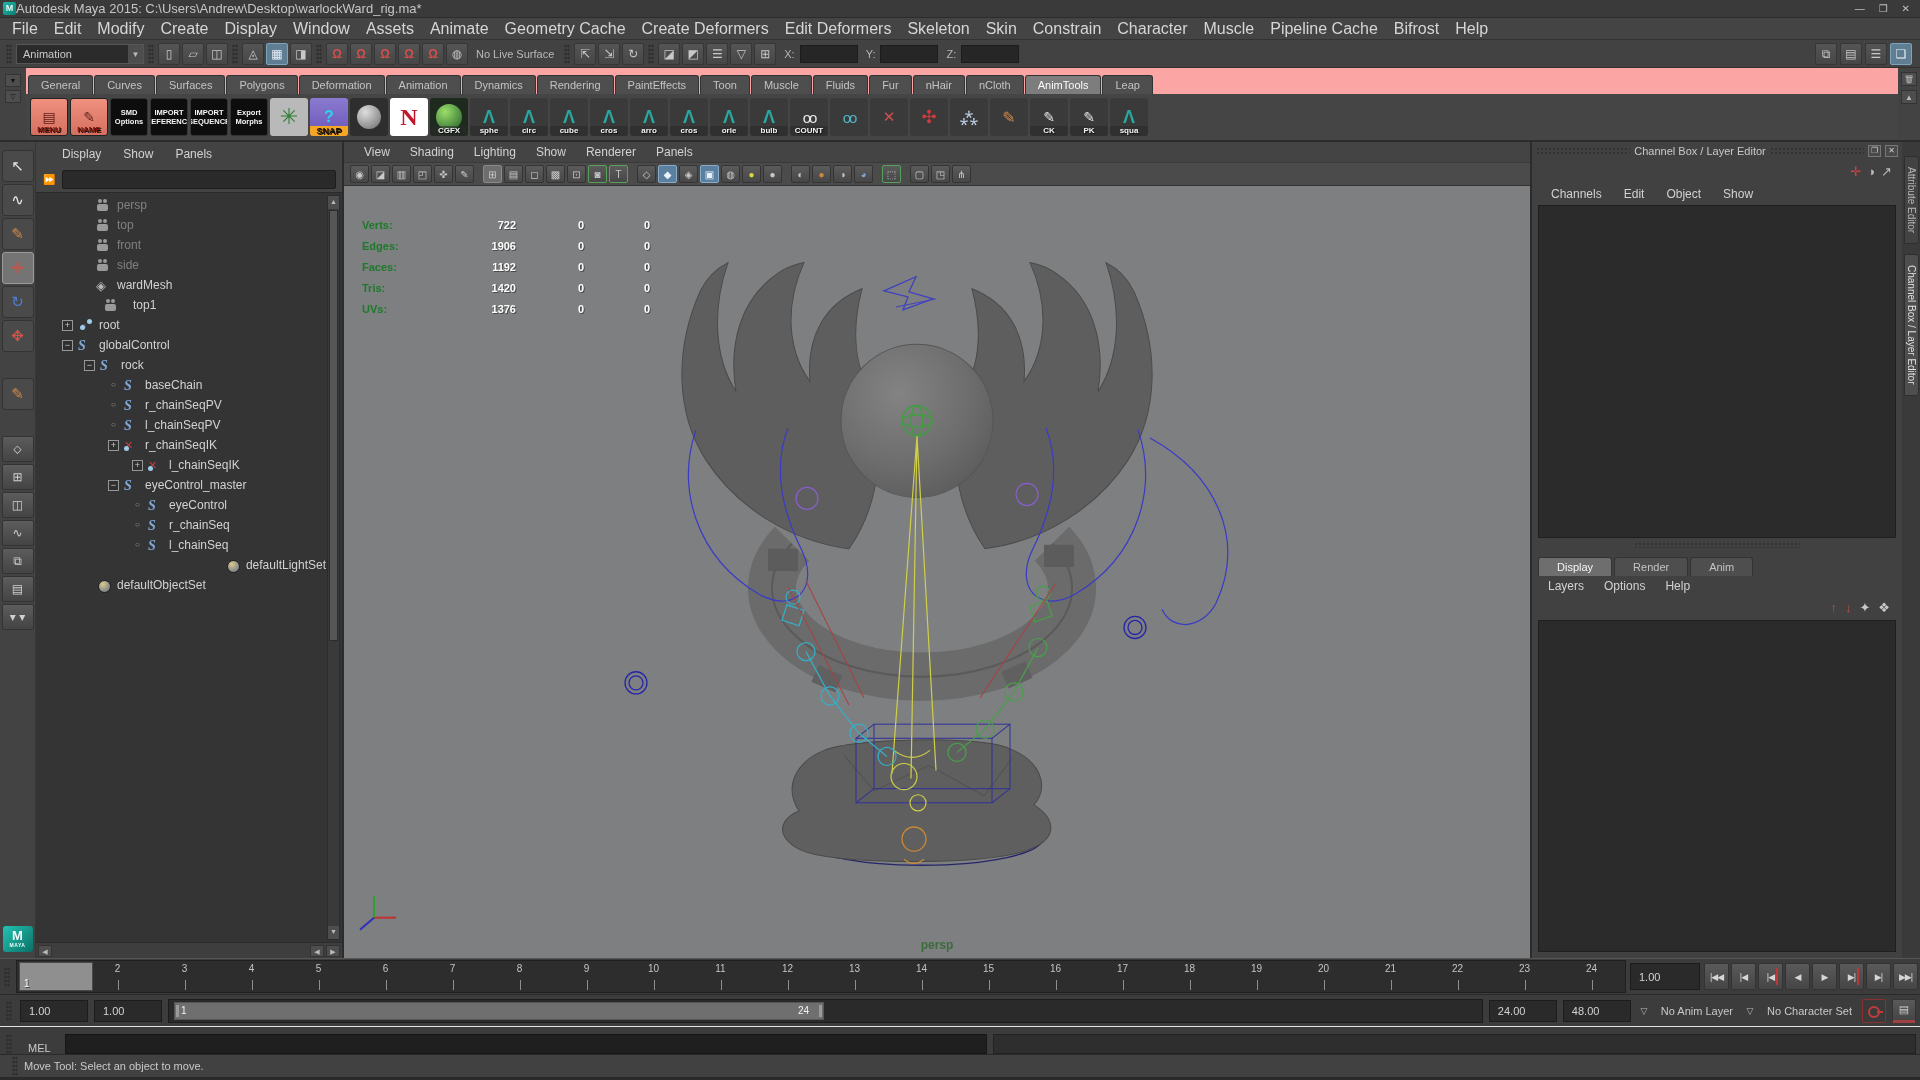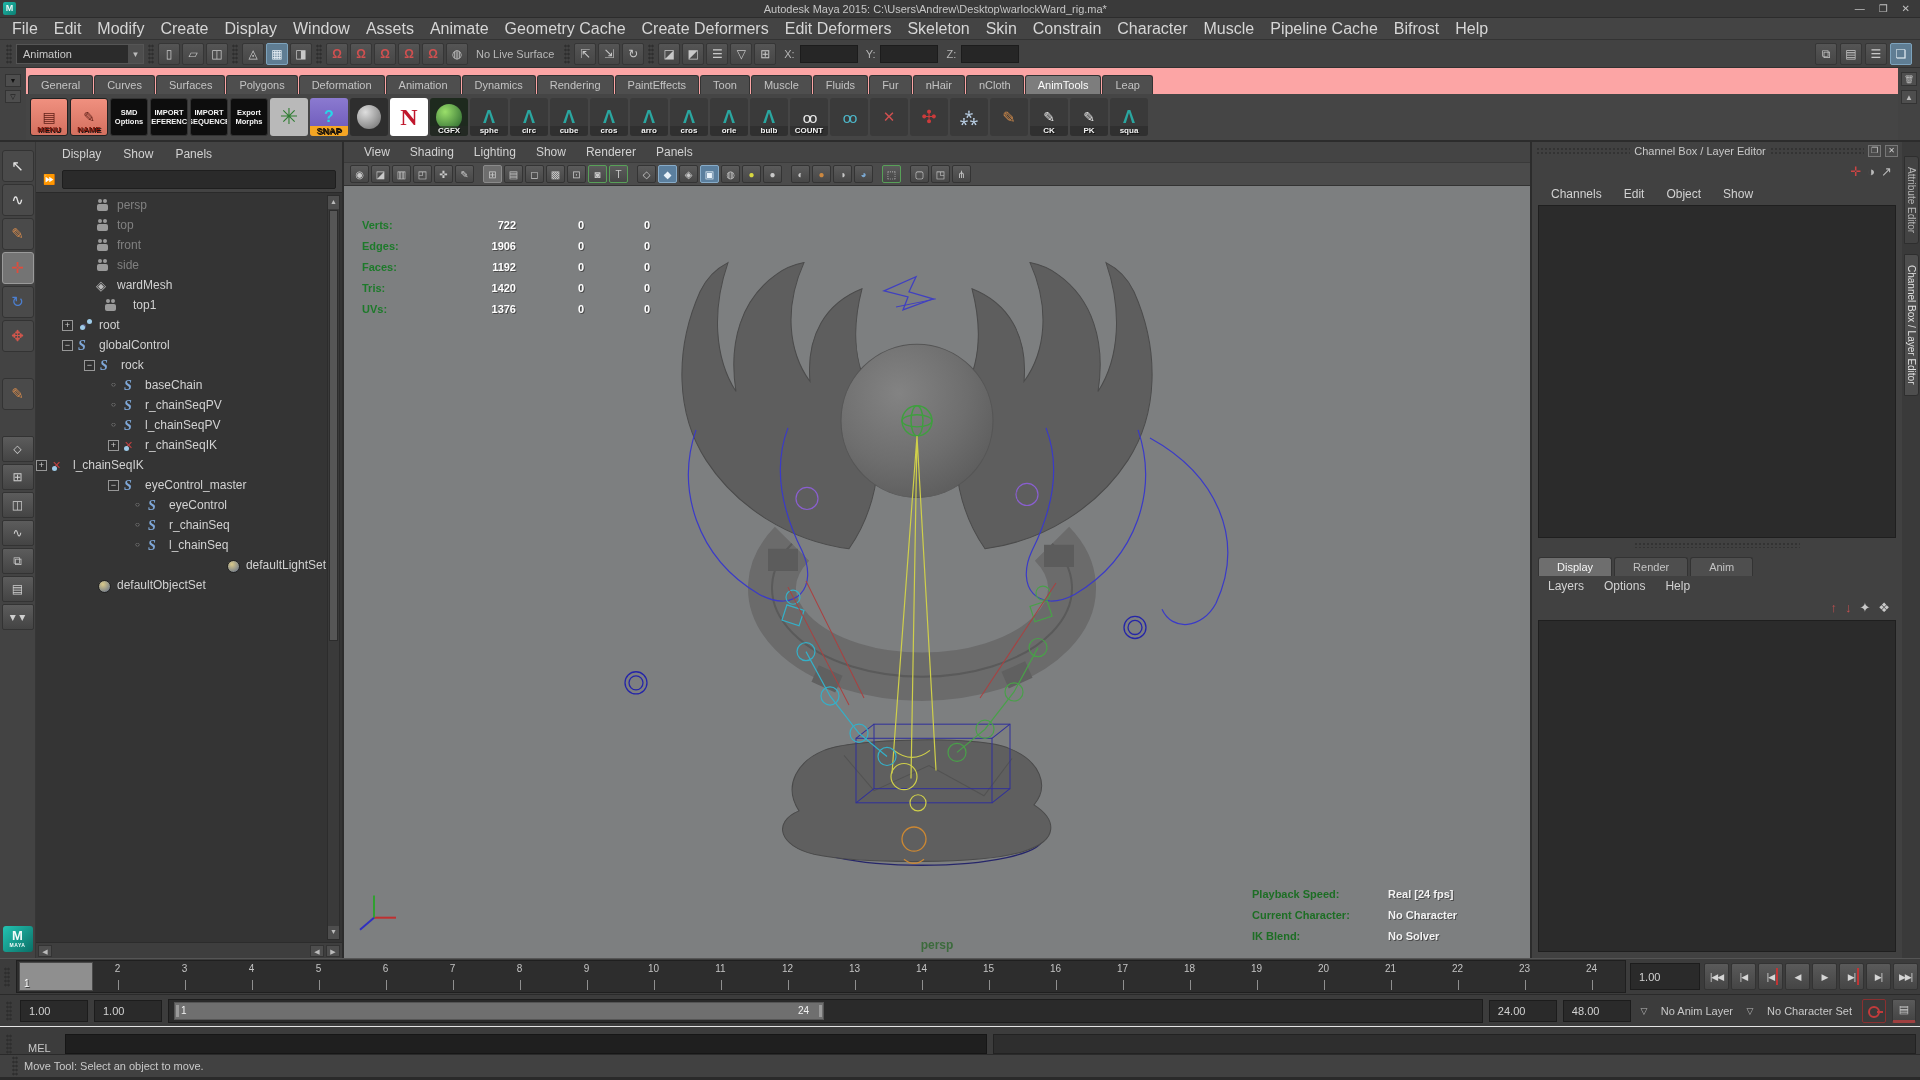--- a/index.html
+++ b/index.html
@@ -3,21 +3,21 @@
 <meta charset="utf-8">
 <style>
   *{margin:0;padding:0;box-sizing:border-box}
   html,body{width:1920px;height:1080px;overflow:hidden;background:#2a2a2a}
   body{font-family:"Liberation Sans",sans-serif;font-size:11px;color:#cfcfcf;-webkit-font-smoothing:antialiased}
   .window{width:1920px;height:1080px;display:flex;flex-direction:column;background:#434343}
 
   
   .titlebar{height:18px;background:#3a3a3a;display:flex;align-items:center;border-bottom:1px solid #2c2c2c;flex:none}
   .maya-badge{width:13px;height:13px;margin-left:3px;border-radius:2px;background:linear-gradient(135deg,#1fb9a8,#0d7f74);color:#eaf7f5;font-size:9px;font-weight:bold;text-align:center;line-height:13px;flex:none}
-  .title-text{flex:1;text-align:center;color:#c6c6c6;font-size:11px}
+  .title-text{flex:1;color:#c6c6c6;font-size:13px}
   .winbtns{display:flex;gap:14px;margin-right:10px}
   .winbtns span{color:#c0c0c0;font-size:10px;line-height:16px}
 
   
   .menubar{height:22px;background:#444;display:flex;align-items:center;padding-left:4px;border-bottom:1px solid #333;flex:none}
   .menubar span{padding:0 8px;font-size:16px;color:#d6d6d6;line-height:22px;white-space:nowrap}
 
   
   .statusline{height:28px;background:#424242;border-bottom:1px solid #313131;display:flex;align-items:center;gap:2px;padding:0 4px;flex:none}
   .grip{width:6px;height:20px;flex:none;background-image:radial-gradient(#2e2e2e 1px,transparent 1.2px);background-size:3px 4px;margin:0 2px}
@@ -681,21 +681,21 @@
               <span class="tico curve"></span>
               <span class="tlabel">l_chainSeqPV</span>
             </div>
 
             <div class="trow" style="padding-left: 72px;">
               <span class="expander plus"></span>
               <span class="tico ik"></span>
               <span class="tlabel">r_chainSeqIK</span>
             </div>
 
-            <div class="trow" style="">
+            <div class="trow" style="padding-left: 72px; margin-left: 24px;">
               <span class="expander plus"></span>
               <span class="tico ik"></span>
               <span class="tlabel">l_chainSeqIK</span>
             </div>
 
             <div class="trow" style="padding-left: 72px;">
               <span class="expander minus"></span>
               <span class="tico curve"></span>
               <span class="tlabel">eyeControl_master</span>
             </div>
@@ -978,37 +978,20 @@
               <span class="v1">1420</span>
               <span class="v2">0</span>
               <span class="v3">0</span>
             </div>
 
             <div class="hudrow">
               <span class="hl">UVs:</span>
               <span class="v1">1376</span>
               <span class="v2">0</span>
               <span class="v3">0</span>
-            </div>
-          </div>
-        <div class="hud-br">
-
-            <div class="row">
-              <span class="lbl">Playback Speed:</span>
-              <span class="val">Real [24 fps]</span>
-            </div>
-
-            <div class="row">
-              <span class="lbl">Current Character:</span>
-              <span class="val">No Character</span>
-            </div>
-
-            <div class="row">
-              <span class="lbl">IK Blend:</span>
-              <span class="val">No Solver</span>
             </div>
           </div>
         <div class="persp-label">persp</div>
       </div>
     </div>
 
     <div class="cbox">
       <div class="cb-header">
         <span class="dots"></span>
         <span class="htxt">Channel Box / Layer Editor</span>

